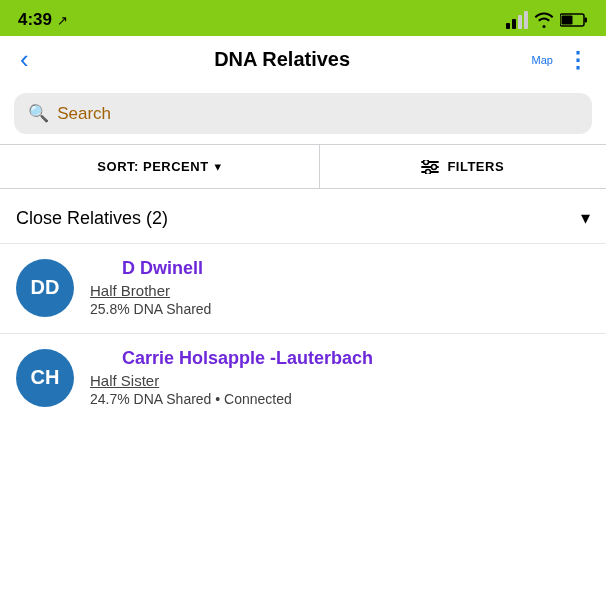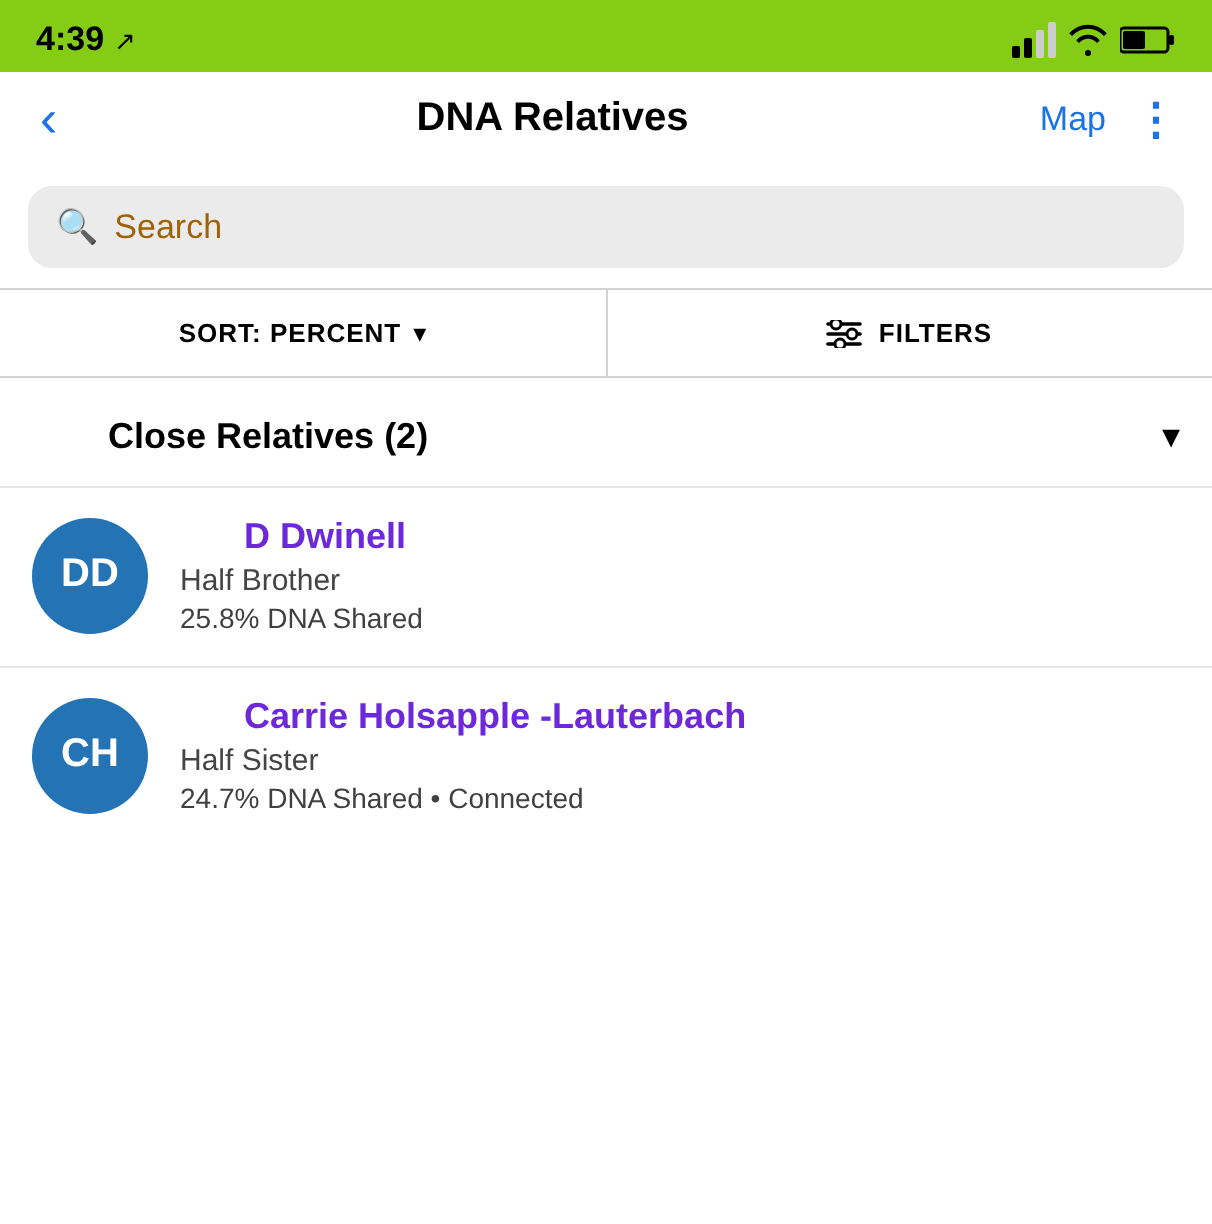--- a/index.html
+++ b/index.html
@@ -55,21 +55,21 @@
       flex: 1;
       text-align: center;
     }
     .nav-actions {
       display: flex;
       align-items: center;
       gap: 14px;
     }
     .nav-map {
       color: #1a73e8;
-      font-size: 17px;
+      font-size: 11px;
       font-weight: 500;
       cursor: pointer;
     }
     .nav-more {
       color: #1a73e8;
       font-size: 22px;
       font-weight: 700;
       cursor: pointer;
       letter-spacing: 1px;
     }
@@ -109,21 +109,21 @@
       align-items: stretch;
       border-bottom: 1px solid #d1d1d6;
       background: #fff;
     }
     .sort-section {
       flex: 1;
       display: flex;
       align-items: center;
       justify-content: center;
       gap: 6px;
-      padding: 14px 0;
+      padding: 14px 16px;
       border-right: 1px solid #d1d1d6;
       cursor: pointer;
     }
     .sort-label {
       font-size: 13px;
       font-weight: 700;
       color: #000;
       letter-spacing: 0.5px;
     }
     .sort-chevron {
@@ -149,23 +149,22 @@
     
     .section-header {
       display: flex;
       align-items: center;
       justify-content: space-between;
       padding: 18px 16px 14px 16px;
       background: #fff;
     }
     .section-title {
       font-size: 18px;
-      font-weight: 700;
-      color: #000;
-      margin-left: 38px;
+      font-weight: 400;
+      color: #000;
     }
     .section-chevron {
       font-size: 18px;
       color: #000;
     }
 
     
     .relative-item {
       display: flex;
       align-items: center;
@@ -194,20 +193,21 @@
       font-size: 18px;
       font-weight: 700;
       color: #6d28d9;
       margin-bottom: 3px;
       margin-left: 32px;
     }
     .relative-relation {
       font-size: 15px;
       color: #444;
       margin-bottom: 2px;
+      text-decoration: underline;
     }
     .relative-dna {
       font-size: 14px;
       color: #404040;
     }
 
     
     .signal-bars {
       display: flex;
       align-items: flex-end;

